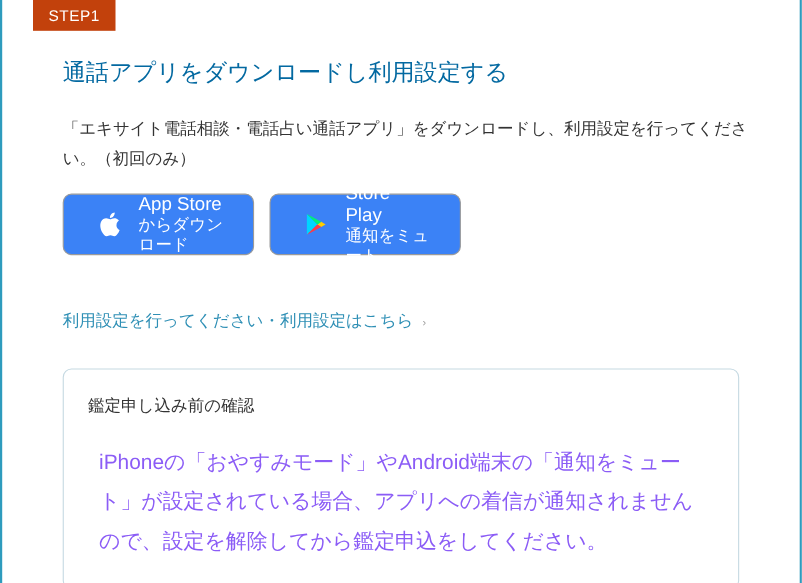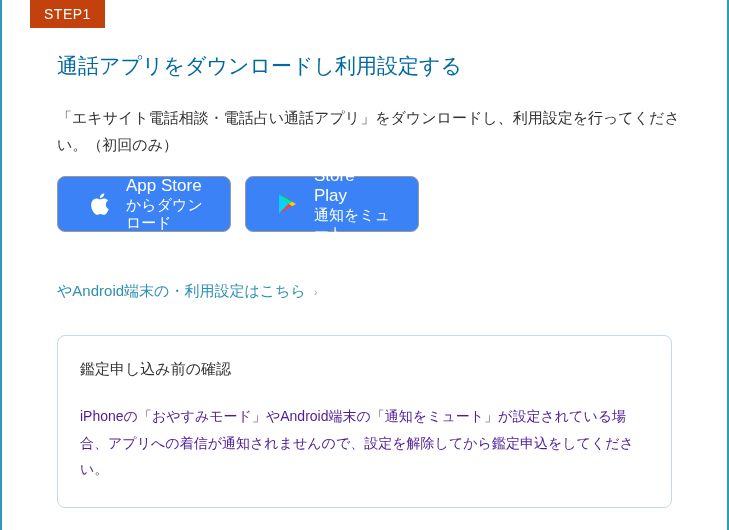--- a/index.html
+++ b/index.html
@@ -101,23 +101,24 @@
       border-radius: 8px;
       margin: 34px 55px 0 55px;
       padding: 24px 22px 24px 22px;
     }
     .info-box-title {
       color: #333;
       font-size: 15px;
       margin-bottom: 24px;
     }
     .info-box-text {
-      color: #4c1d95;
-      font-size: 14px;
+      color: #8b5cf6;
+      font-size: 19px;
       line-height: 1.9;
+      margin-left: 10px;
     }
   </style>
 </head>
 <body>
 
 <div class="container">
   <div class="step-badge">STEP1</div>
 
   <h2 class="step-title">通話アプリをダウンロードし利用設定する</h2>
 
@@ -146,21 +147,21 @@
         </svg>
       </span>
       <span class="text-wrap">
         <span class="text-top">Store Play</span>
         <span class="text-bottom">通知をミュート</span>
       </span>
     </a>
   </div>
 
   <a class="install-link">
-    <span>やAndroid端末の・利用設定はこちら</span>
+    <span>利用設定を行ってください・利用設定はこちら</span>
     <span class="chevron">›</span>
   </a>
 
   <div class="info-box">
     <div class="info-box-title">鑑定申し込み前の確認</div>
     <div class="info-box-text">iPhoneの「おやすみモード」やAndroid端末の「通知をミュート」が設定されている場合、アプリへの着信が通知されませんので、設定を解除してから鑑定申込をしてください。</div>
   </div>
 </div>
 
 </body></html>

